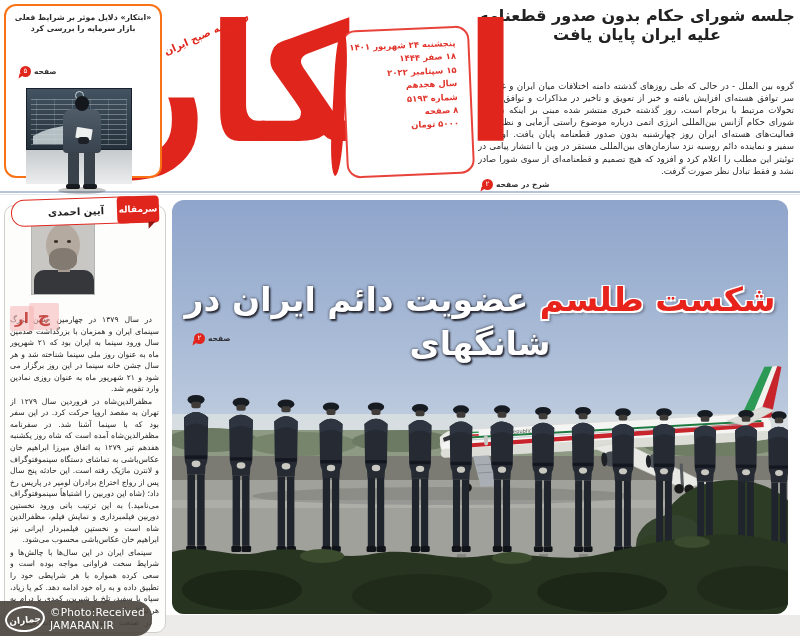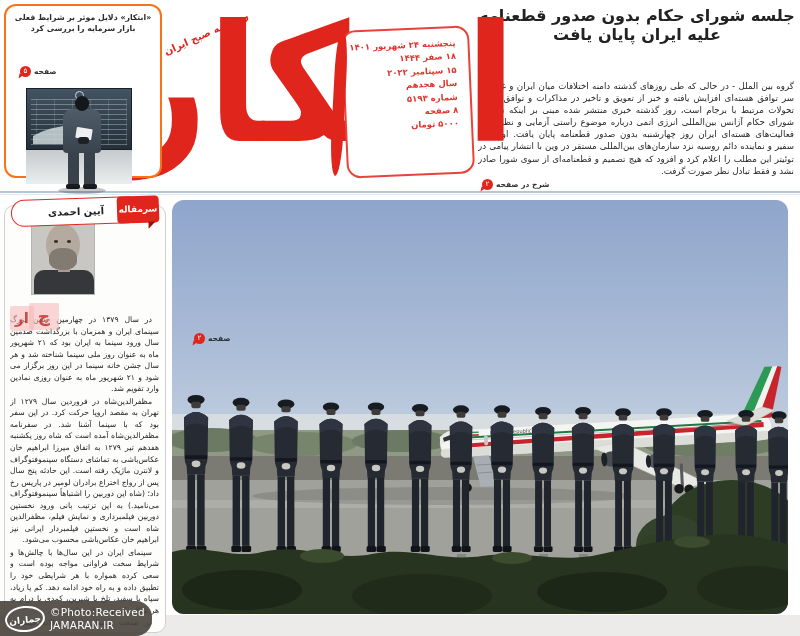--- a/index.html
+++ b/index.html
@@ -301,20 +301,24 @@
 
       <path d="M0,352 C30,342 60,360 90,352 C130,342 160,362 200,354 C240,346 270,362 310,356 C350,350 380,362 420,356 C450,350 470,344 500,340 C530,334 560,332 590,338 L616,344 L616,414 L0,414 Z" fill="#27341f"></path>
       <ellipse cx="70" cy="390" rx="60" ry="20" fill="#1c2717"></ellipse>
       <ellipse cx="250" cy="396" rx="70" ry="22" fill="#202c19"></ellipse>
       <ellipse cx="430" cy="392" rx="65" ry="20" fill="#1c2717"></ellipse>
       <ellipse cx="580" cy="388" rx="55" ry="22" fill="#202c19"></ellipse>
       <ellipse cx="150" cy="356" rx="22" ry="7" fill="#3b4b2e"></ellipse>
       <ellipse cx="340" cy="358" rx="20" ry="6" fill="#3b4b2e"></ellipse>
       <ellipse cx="520" cy="342" rx="18" ry="6" fill="#3b4b2e"></ellipse>
     </svg>
+    <div class="head">
+      <span class="red">شکست طلسم</span>
+      <span>عضویت دائم ایران در شانگهای</span>
+    </div>
     <div class="pinrow">
       <span class="pinlabel">صفحه</span>
       <span class="pin">
           <i>۲</i>
         </span>
     </div>
   </div>
 
   <div class="edit">
     <div class="nameplate">آیین احمدی</div>

